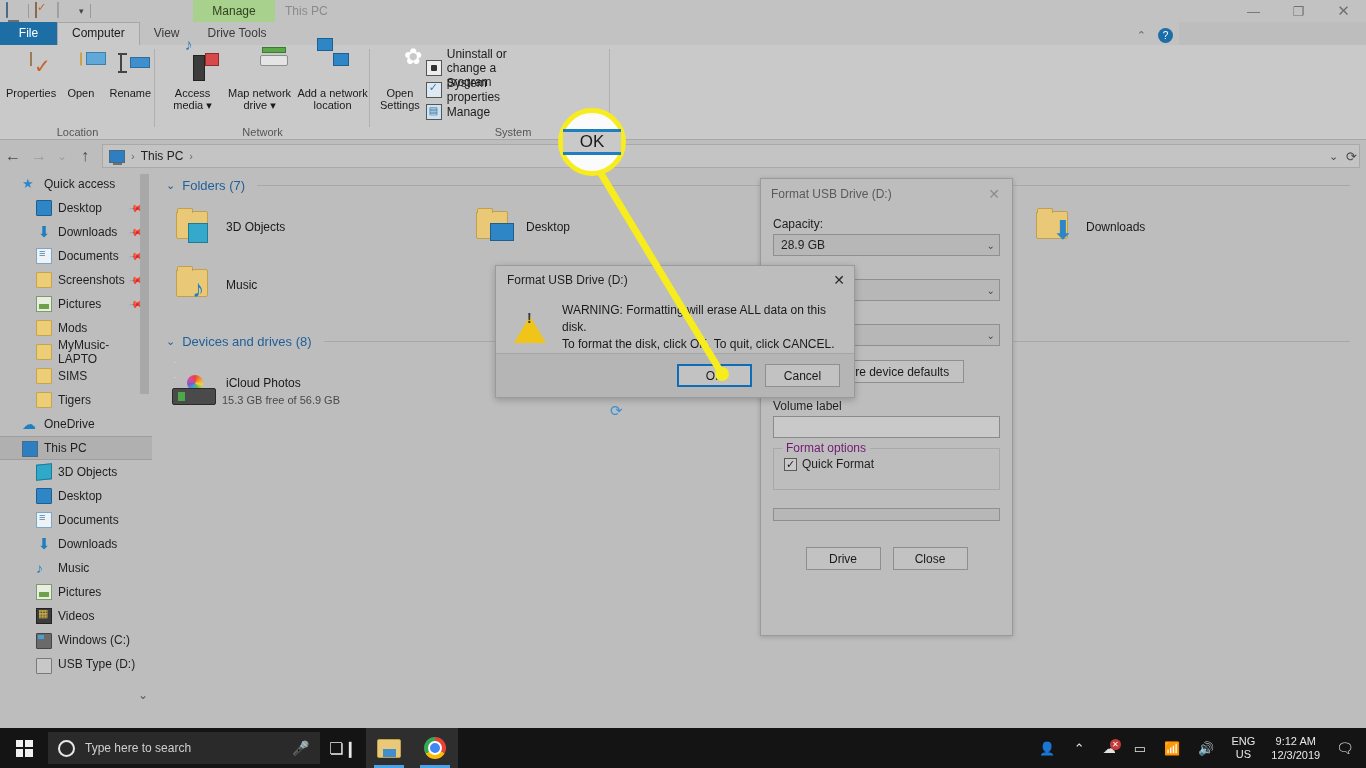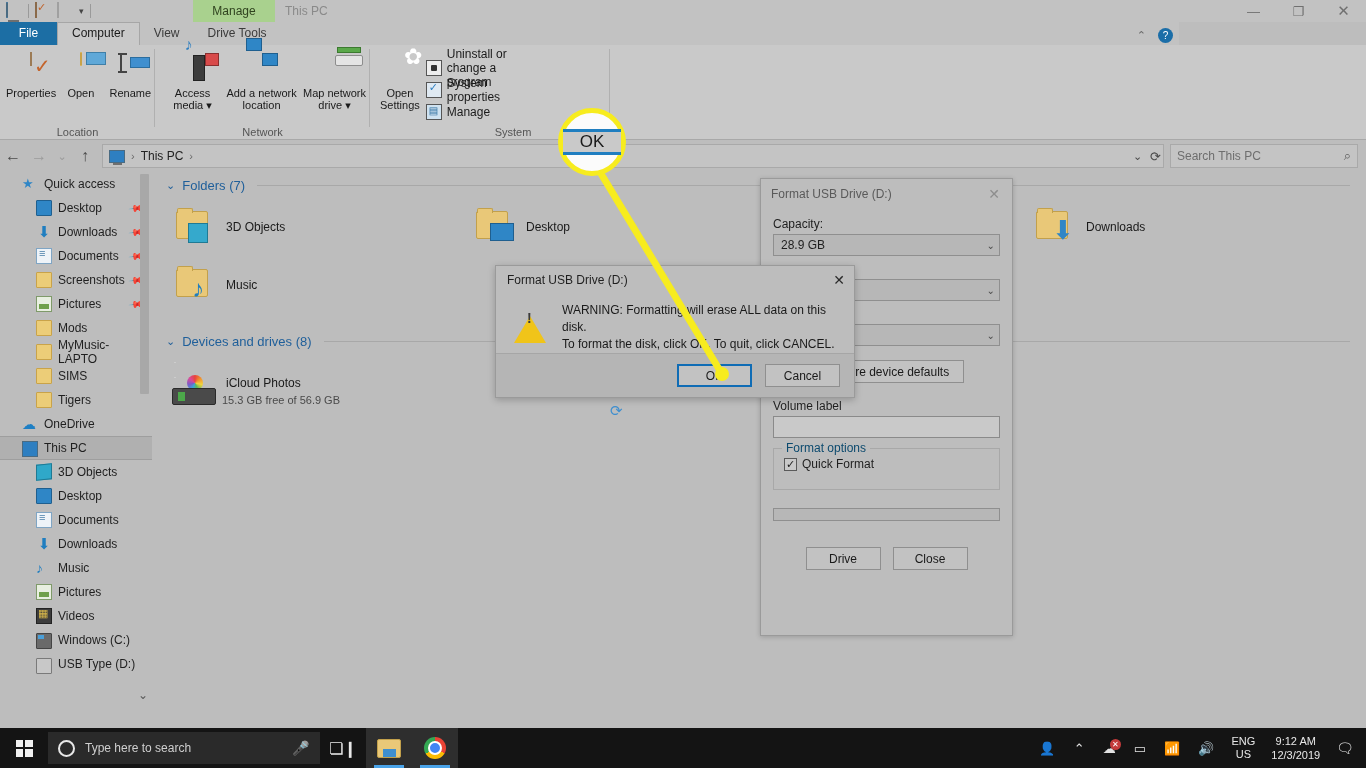--- a/index.html
+++ b/index.html
@@ -205,21 +205,21 @@
   .combo { height: 22px; background: #b7b7b7; border: 1px solid #8f8f8f; display: flex; align-items: center; padding: 0 4px 0 7px; font-size: 12px; color: #1f1f1f; }
   .combo .cv { flex: 1; }
   .combo .cchev { color: #4a4a4a; font-size: 10px; }
   .btn {
     height: 23px; background: #c2c2c2; border: 1px solid #8f8f8f;
     font-size: 12px; color: #1a1a1a; display: flex; align-items: center; justify-content: center;
   }
   .restore-btn { width: 155px; margin: 14px auto 0 auto; }
   .txtbox { height: 22px; background: #c9c9c9; border: 1px solid #8a8a8a; }
   .grpbox { border: 1px solid #a8a8a8; margin-top: 10px; padding: 8px 10px 18px 10px; position: relative; }
-  .grpbox .gtitle { position: absolute; top: -8px; left: 8px; background: #bdbdbd; padding: 0 4px; font-size: 12px; color: #0c4a6e; }
+  .grpbox .gtitle { position: absolute; top: -8px; left: 8px; background: #bdbdbd; padding: 0 4px; font-size: 12px; color: #701a75; }
   .chkrow { display: flex; align-items: center; gap: 5px; font-size: 12px; color: #1f1f1f; }
   .chkbox { width: 13px; height: 13px; border: 1px solid #5a5a5a; background: #c9c9c9; display: flex; align-items: center; justify-content: center; font-size: 11px; color: #1a1a1a; }
   .progbar { height: 13px; background: #b7b7b7; border: 1px solid #8f8f8f; margin-top: 18px; }
   .fmt-actions { display: flex; gap: 12px; justify-content: center; margin-top: 26px; }
   .fmt-actions .btn { width: 75px; }
 
   
   .warndlg { position: absolute; left: 495px; top: 265px; width: 360px; height: 133px; background: #bdbdbd; border: 1px solid #9a9a9a; box-shadow: 0 2px 7px rgba(0,0,0,.22); }
   .warn-title { height: 28px; display: flex; align-items: center; padding-left: 11px; }
   .warn-title .t { flex: 1; font-size: 12px; color: #1f1f1f; }
@@ -300,33 +300,33 @@
 
     <div class="rgroup" style="left:155px;width:215px;">
       <div class="gitems" style="padding-left:6px;">
         <div class="bigbtn" style="width:64px;">
           <span class="icon32">
             <span class="ic-media"><span class="tower"></span><span class="scr"></span><span class="note">♪</span></span>
           </span>
           <span class="lbl">Access
 media ▾</span>
         </div>
+        <div class="bigbtn" style="width:72px;">
+          <span class="icon32">
+            <span class="ic-drive"><span class="body"></span><span class="base"></span></span>
+          </span>
+          <span class="lbl">Map network
+drive ▾</span>
+        </div>
         <div class="bigbtn" style="width:76px;">
           <span class="icon32">
             <span class="ic-netloc"><span class="m1"></span><span class="m2"></span></span>
           </span>
           <span class="lbl">Add a network
 location</span>
-        </div>
-        <div class="bigbtn" style="width:72px;">
-          <span class="icon32">
-            <span class="ic-drive"><span class="body"></span><span class="base"></span></span>
-          </span>
-          <span class="lbl">Map network
-drive ▾</span>
         </div>
       </div>
       <div class="glabel">Network</div>
       <div class="gsep"></div>
     </div>
 
     <div class="rgroup" style="left:370px;width:152px;">
       <div class="gitems" style="padding-left:10px;">
         <div class="bigbtn" style="width:56px;">
           <span class="icon32"><span class="ic-gear"></span></span>
@@ -360,24 +360,20 @@
     <div class="navbtn">↑</div>
     <div class="crumbs">
       <span class="crumb-ico"></span>
       <span class="crumb-sep" style="padding-left:2px;">›</span>
       <span class="crumb-text">This PC</span>
       <span class="crumb-sep">›</span>
       <span class="crumb-right">
         <span style="font-size:11px;color:#4a4a4a;">⌄</span>
         <span style="font-size:13px;color:#4a4a4a;">⟳</span>
       </span>
-    </div>
-    <div class="searchbox">
-      <span class="ph">Search This PC</span>
-      <span style="font-size:13px;color:#5a5a5a;">⌕</span>
     </div>
   </div>
 
   <div class="navpane">
     <div id="navlist">
         <div class="navitem lvl0">
           <span class="nico f-star">★</span>
           <span>Quick access</span>
         </div>
         <div class="navitem lvl1">

